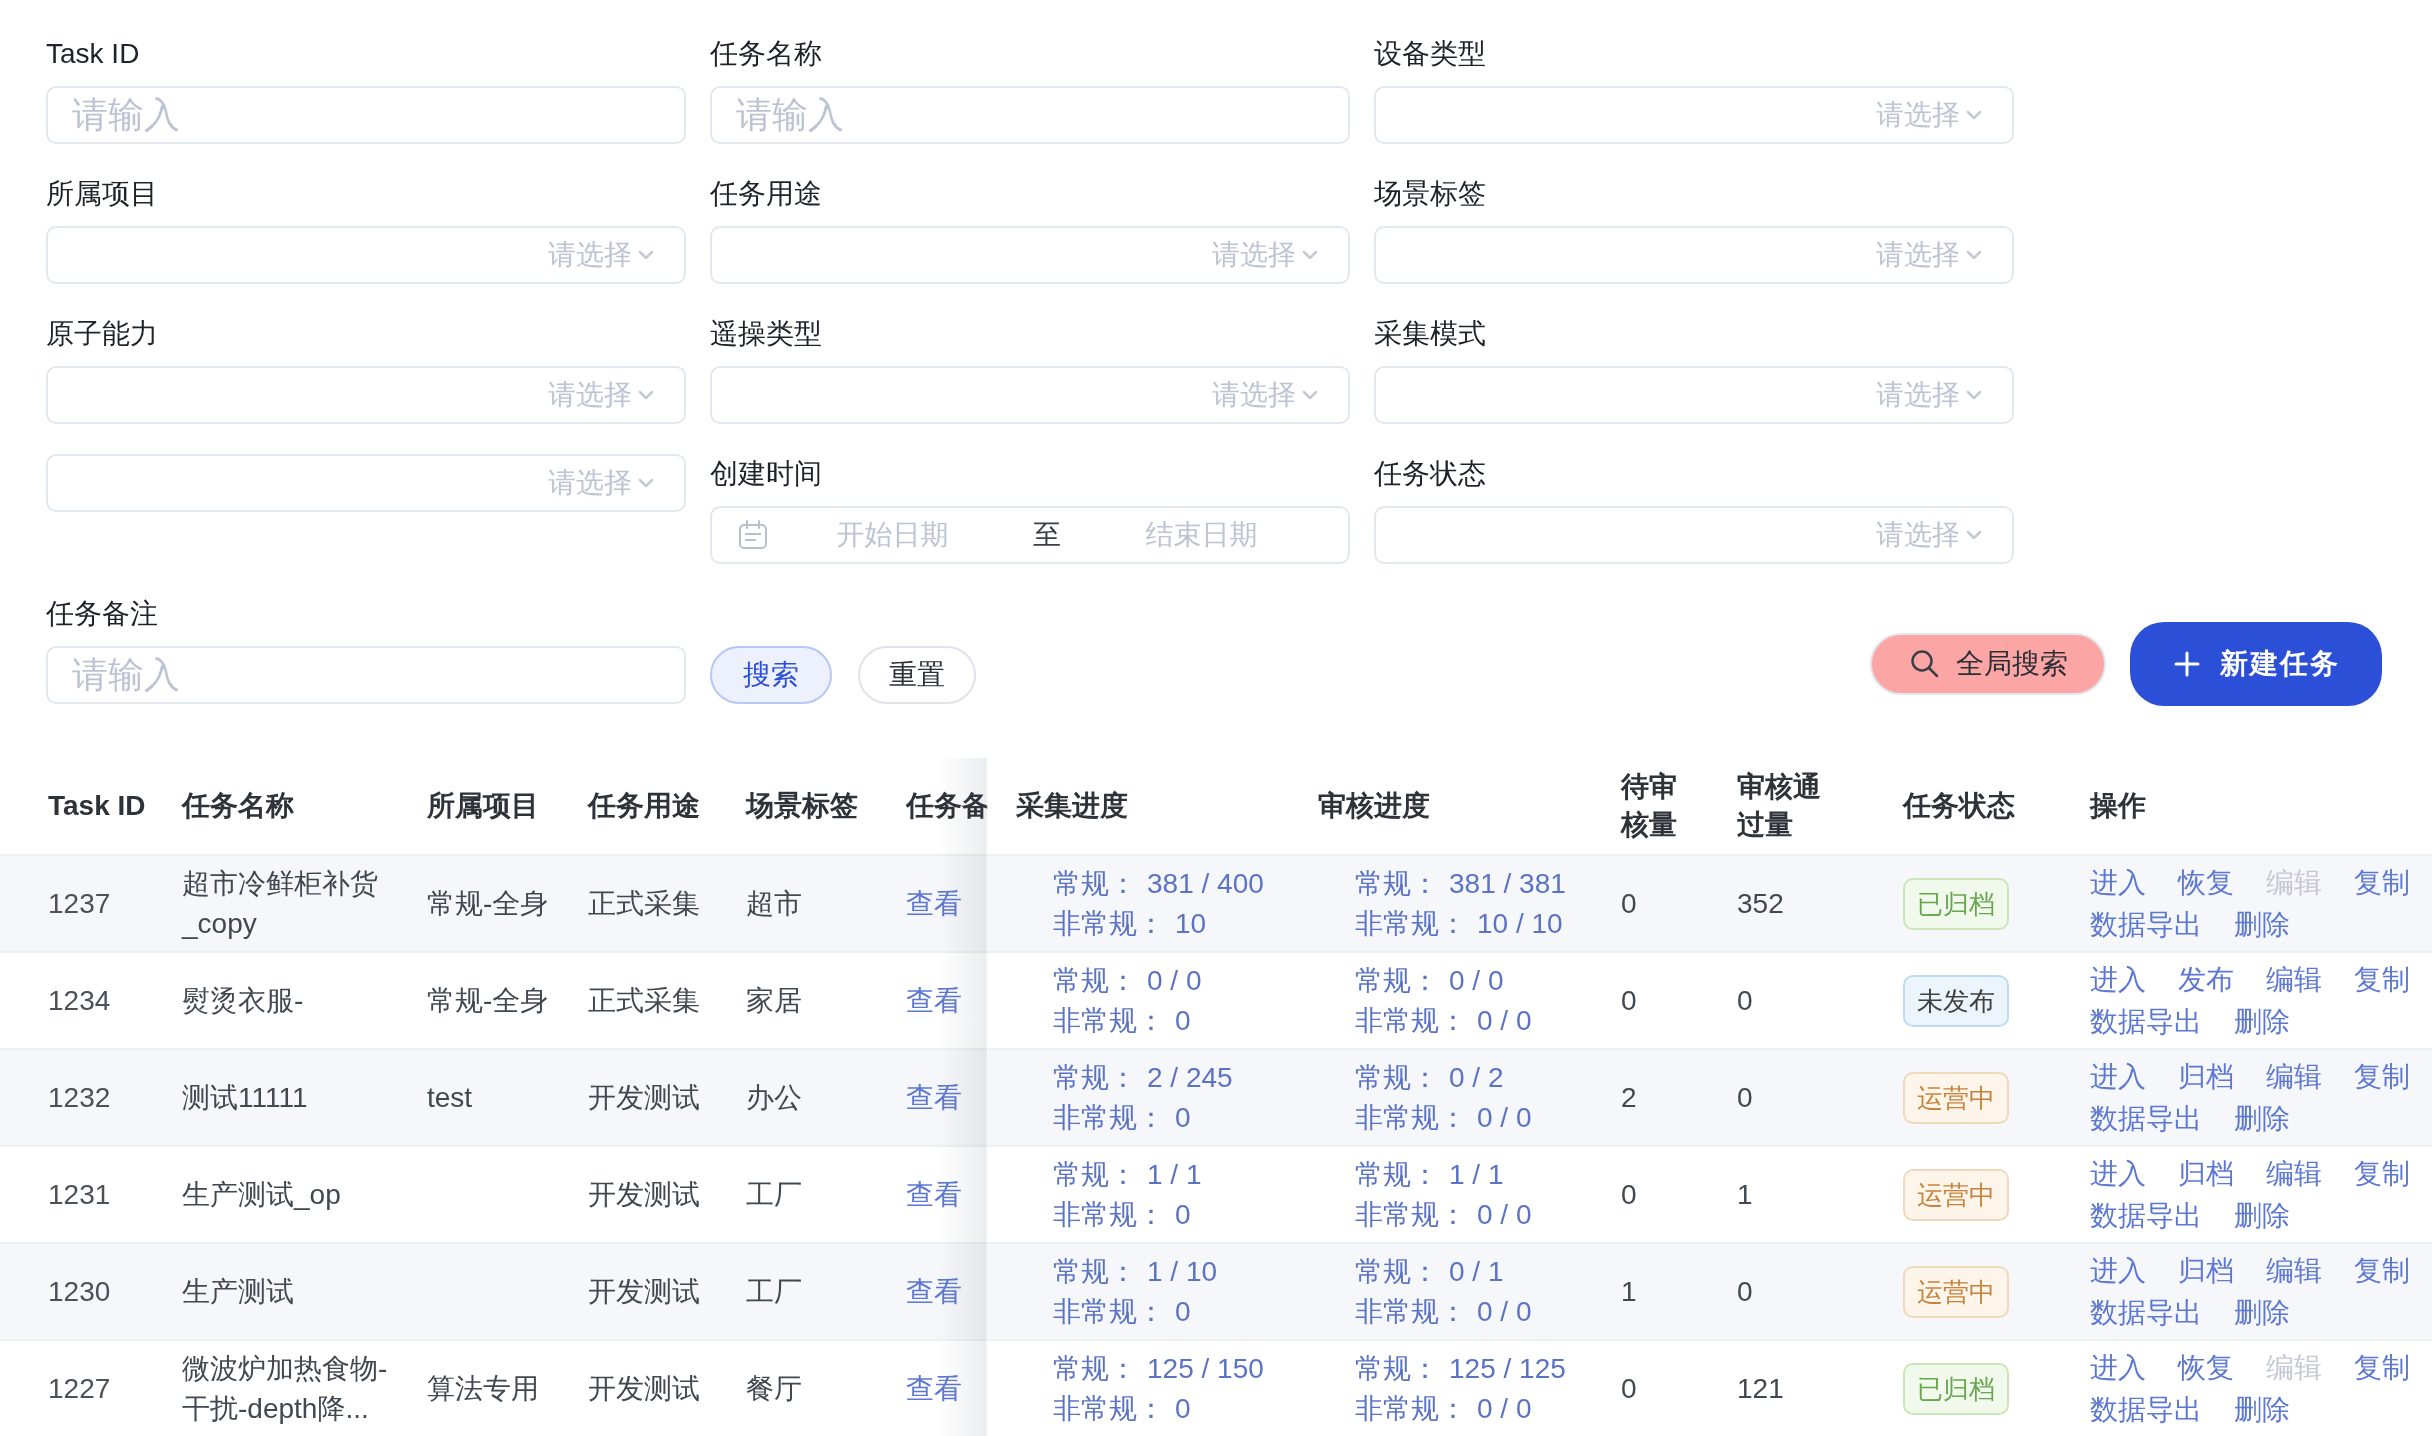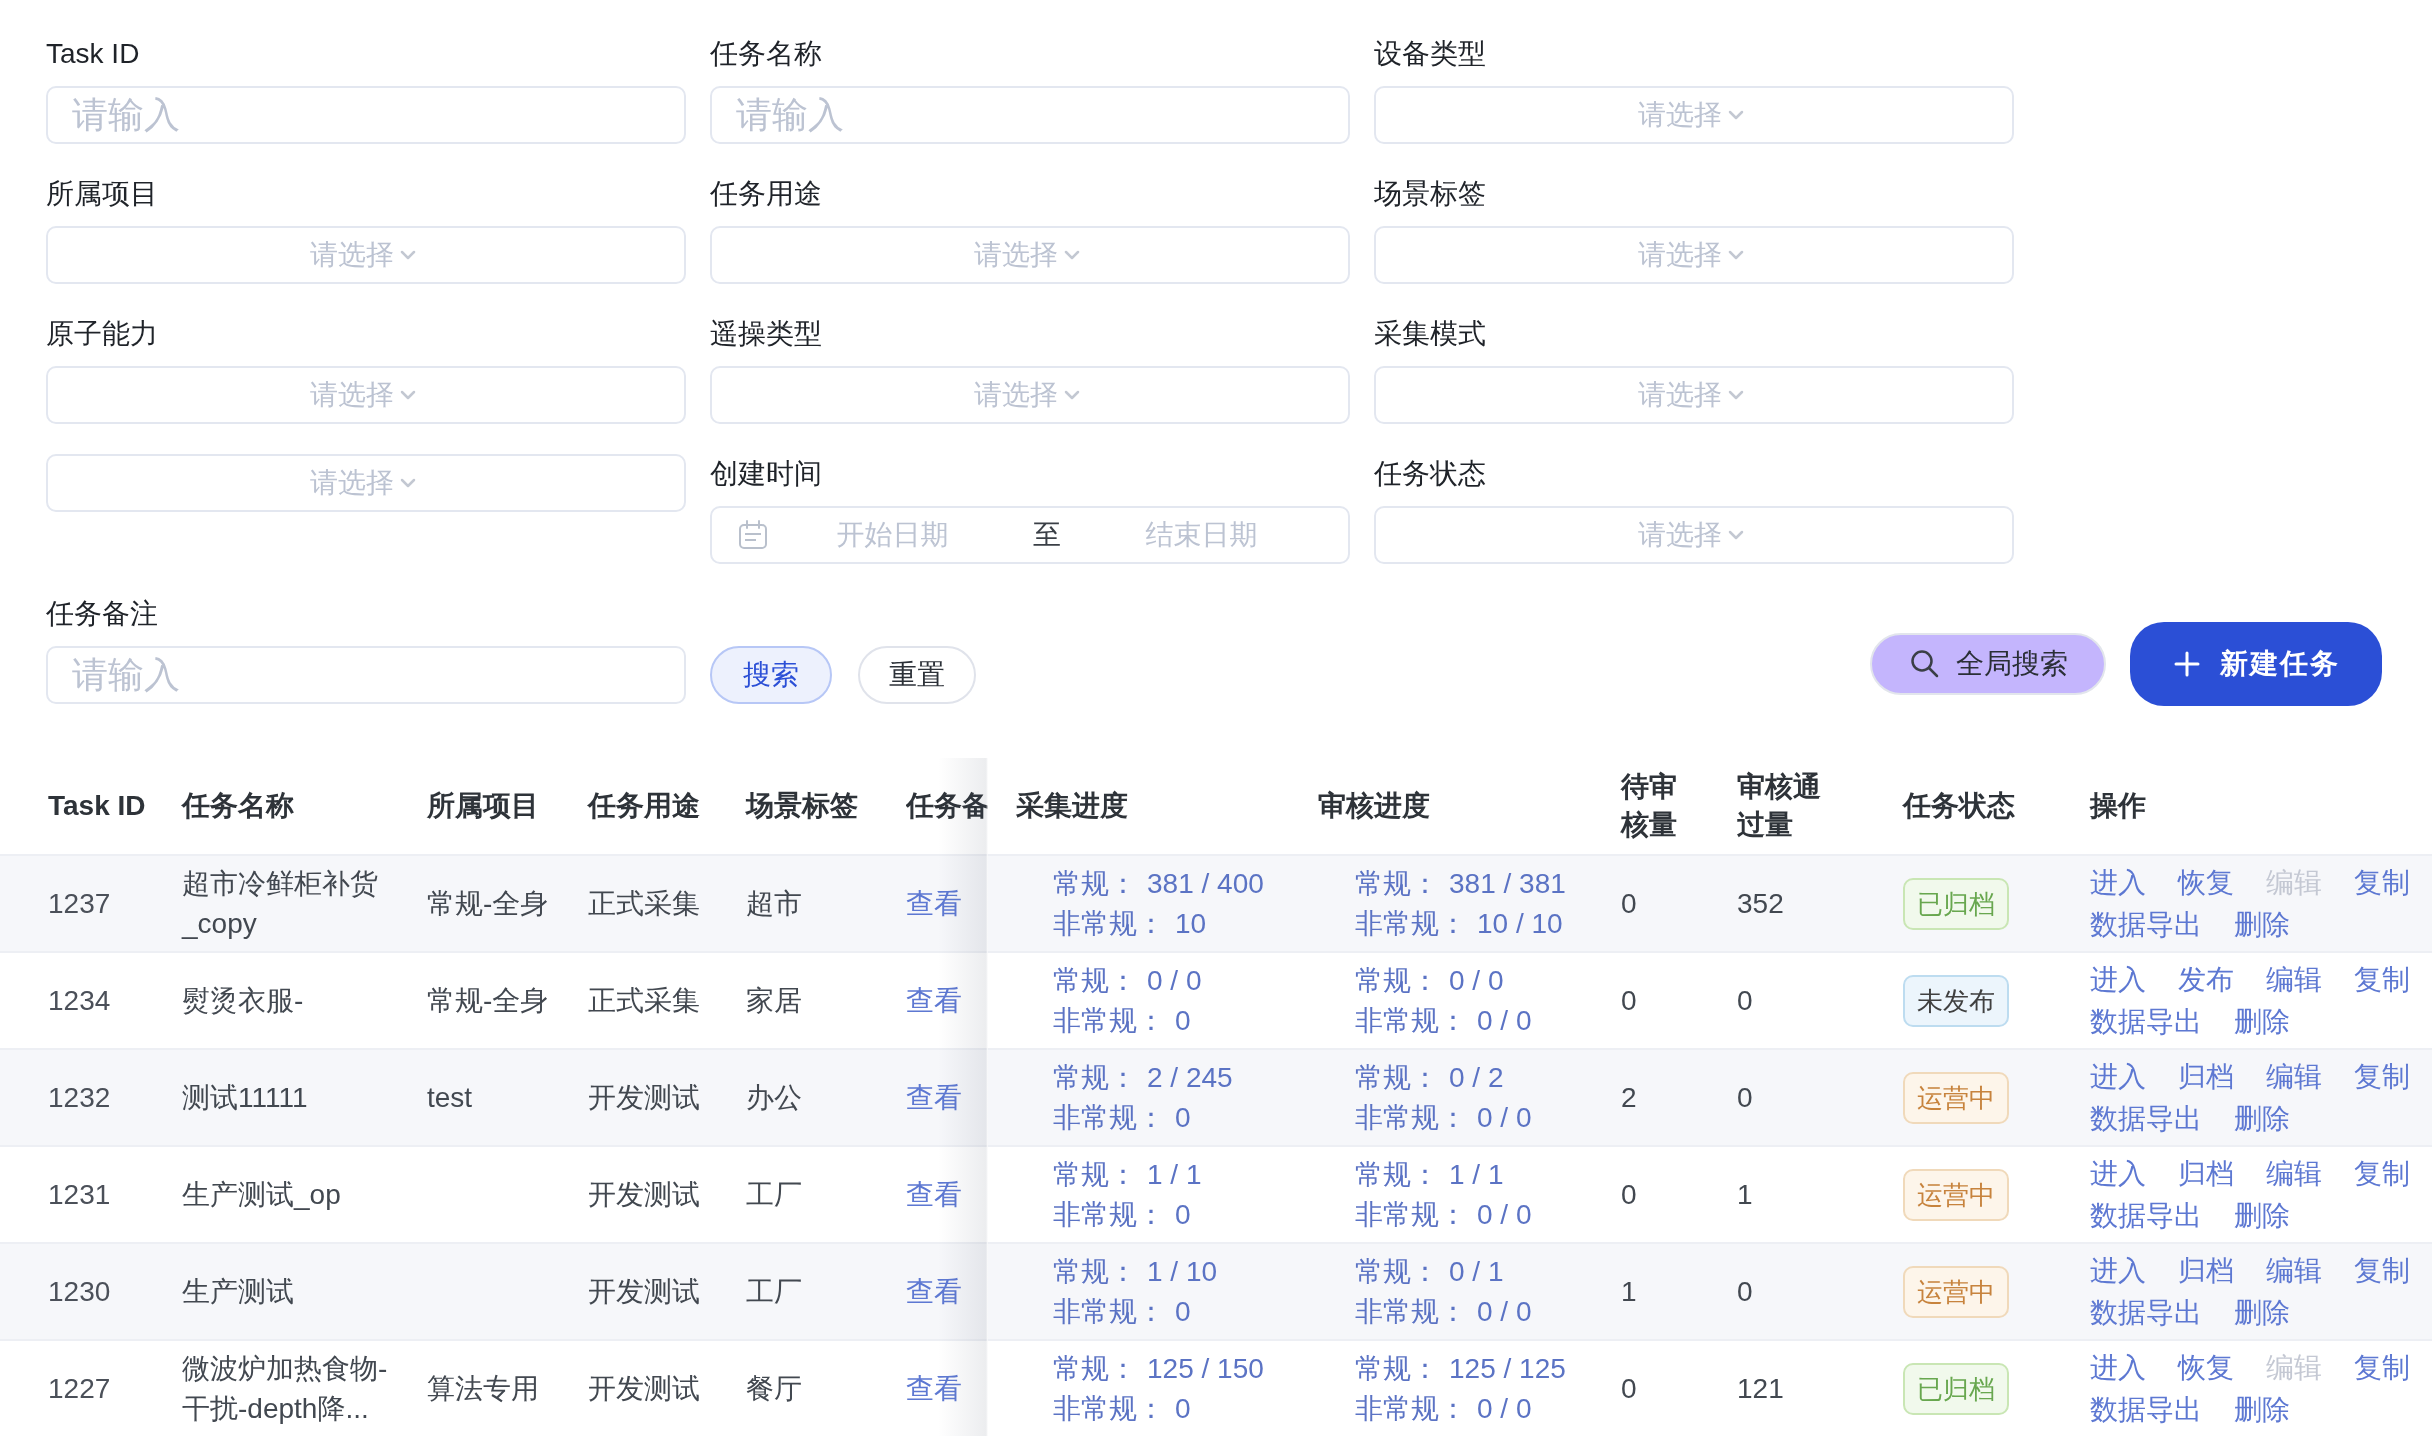--- a/index.html
+++ b/index.html
@@ -10,35 +10,35 @@
   .filter-panel { padding: 34px 48px 0 46px; }
   .filter-grid { display: grid; grid-template-columns: 640px 640px 640px; column-gap: 24px; }
   .field { margin-bottom: 30px; }
   .flabel { font-size: 28px; line-height: 40px; margin-bottom: 12px; color: #1f2329; }
   .control { height: 58px; border: 2px solid #e3e7f0; border-radius: 10px; background: #fff;
     display: flex; align-items: center; padding: 0 24px; }
   .control input { border: none; outline: none; width: 100%; height: 100%; font-size: 36px;
     color: #333; background: transparent; font-family: inherit; }
   .control input::placeholder { color: #bcc3d2; }
   .ph { font-size: 28px; color: #bcc3d2; }
-  .select { justify-content: center; }
+  .select { justify-content: flex-end; }
   .daterange .sep { font-size: 28px; color: #3a3f46; margin: 0 18px; }
   .daterange .dph { flex: 1; text-align: center; }
   .daterange svg { flex: 0 0 auto; }
 
   .last-row { display: flex; align-items: flex-end; }
   .note-field { width: 640px; }
   .form-btns { display: flex; gap: 26px; margin: 0 0 30px 24px; }
   .btn { height: 58px; border-radius: 30px; display: inline-flex; align-items: center;
     justify-content: center; font-size: 28px; cursor: pointer; font-family: inherit; }
   .btn-search { width: 122px; background: #edf1fd; border: 2px solid #b7c7f6; color: #2b4fd6; font-weight: 500; }
   .btn-reset  { width: 118px; background: #fff; border: 2px solid #e0e3eb; color: #2c3138; }
   .spacer { flex: 1; }
   .toolbar-btns { display: flex; gap: 24px; margin: 0 2px 28px 0; align-items: center; }
-  .btn-global { height: 62px; padding: 0 36px; background: #c4b5fd; border: 2px solid #e2e5ec;
+  .btn-global { height: 62px; padding: 0 36px; background: #fca5a5; border: 2px solid #e2e5ec;
     border-radius: 34px; color: #2a2f36; gap: 14px; }
   .btn-create { height: 84px; padding: 0 42px; background: #2b4fd6; border: none; border-radius: 34px;
     color: #fff; gap: 18px; font-weight: 600; letter-spacing: 2px; }
 
   
   .table-wrap { margin-top: 24px; position: relative; }
   .thead, .trow { display: grid; align-items: center; padding-left: 48px;
     grid-template-columns: 134px 245px 161px 158px 160px 82px 330px 303px 116px 166px 175px 342px; }
   .thead { height: 96px; }
   .thead .hcell { font-size: 28px; font-weight: 600; color: #2e3339; line-height: 38px; padding-right: 24px; }

